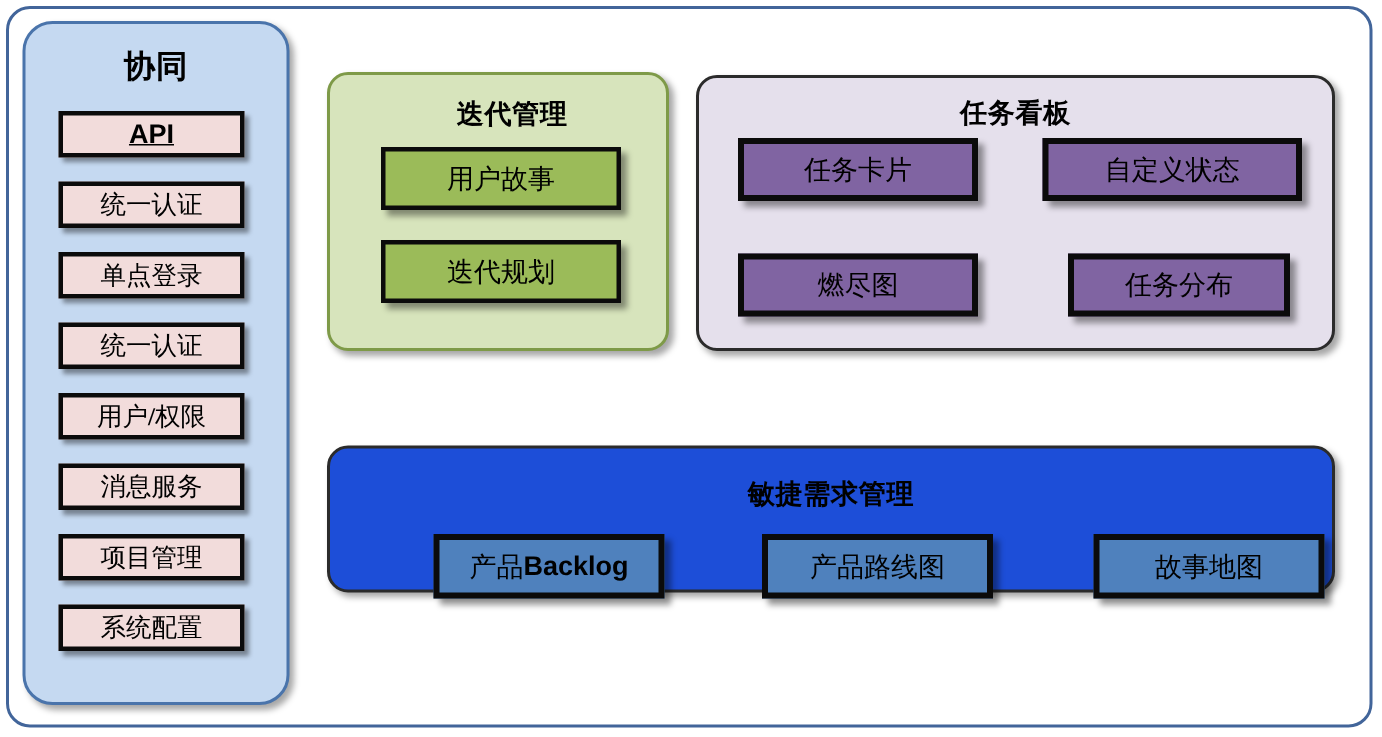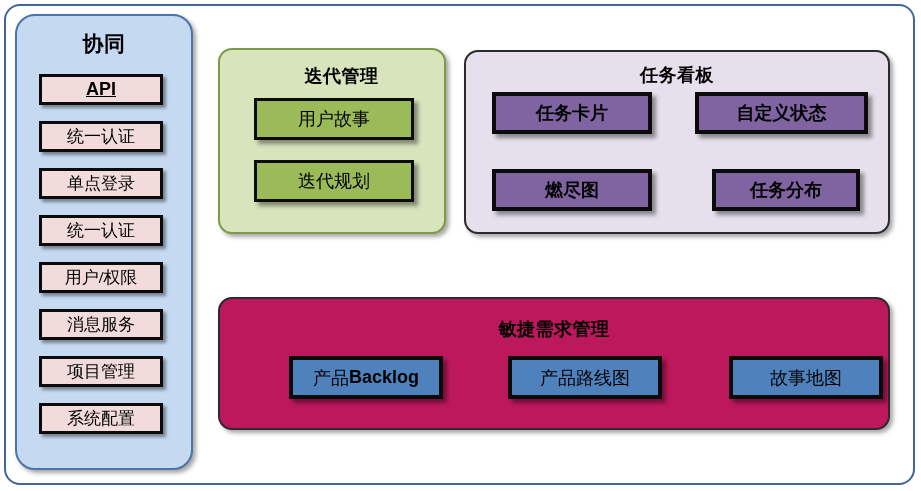--- a/index.html
+++ b/index.html
@@ -137,30 +137,29 @@
     position: absolute;
     box-sizing: border-box;
     background: #8064a2;
     border: 4px solid #0b0b0b;
     display: flex;
     align-items: center;
     justify-content: center;
     font-size: 18px;
     color: #000000;
     box-shadow: 4px 4px 4px rgba(0,0,0,0.4);
-    font-weight: bold;
   }
 
   
   #agile-panel {
     left: 218px;
     top: 297px;
     width: 672px;
-    height: 133px;
-    background: #be185d;
+    height: 98px;
+    background: #1d4ed8;
     border: 2px solid #2b2b2b;
   }
   #agile-title {
     top: 18px;
     font-size: 18px;
   }
   .blue-box {
     position: absolute;
     top: 57px;
     width: 154px;

